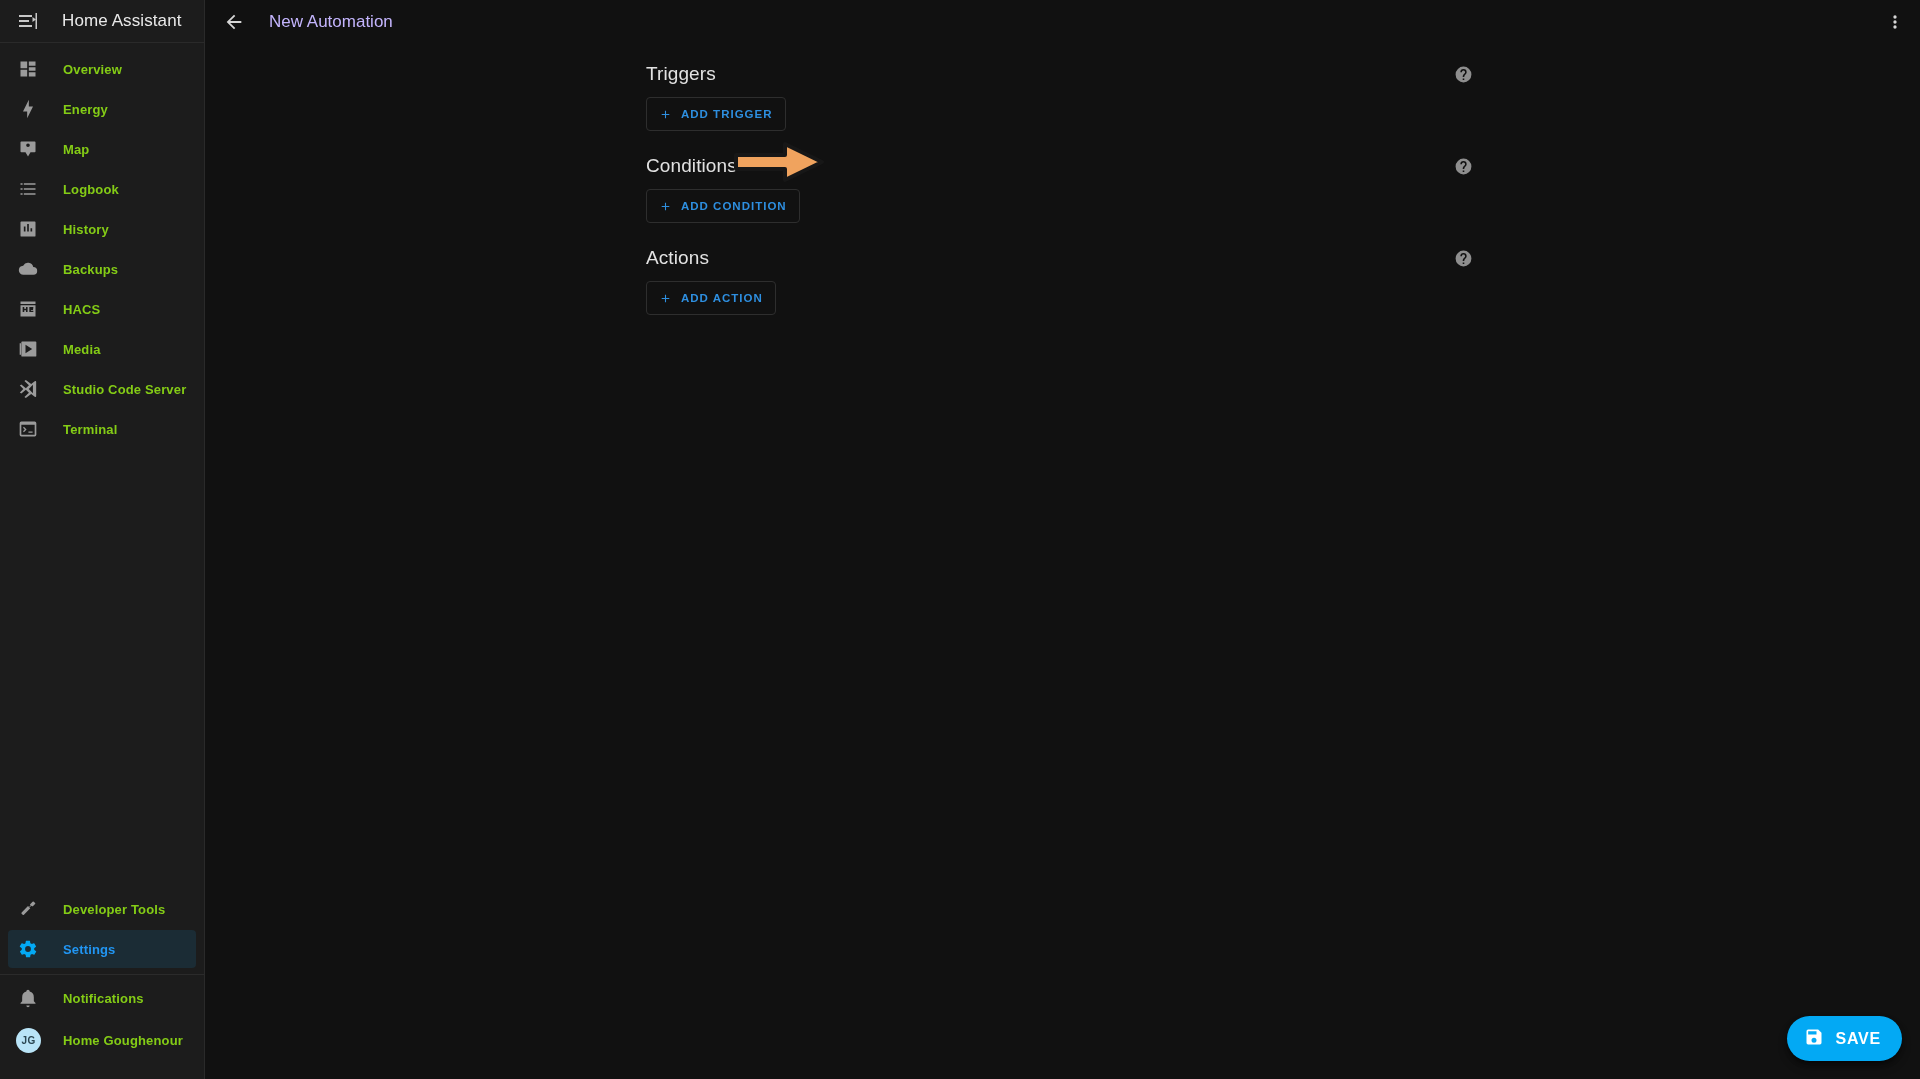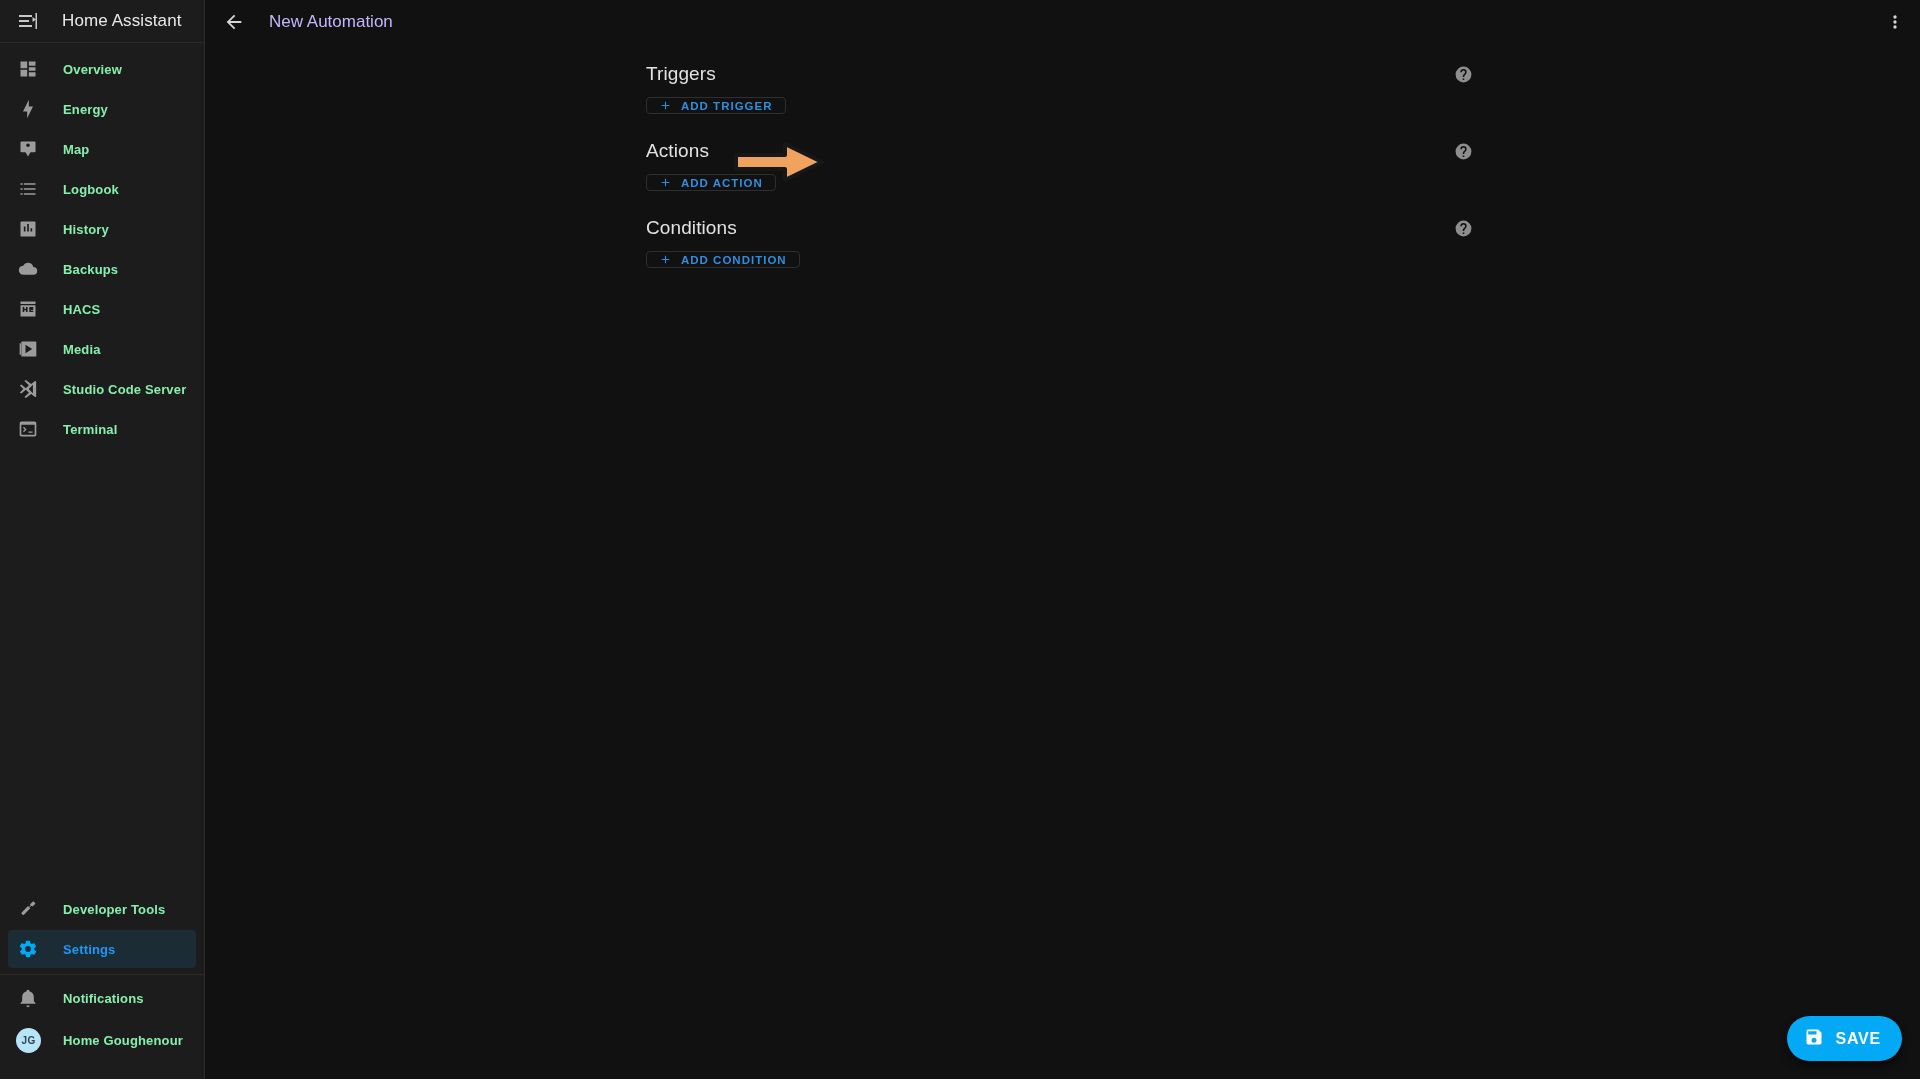--- a/index.html
+++ b/index.html
@@ -104,21 +104,21 @@
     align-items: center;
     justify-content: center;
     flex: 0 0 24px;
   }
   .nav-icon svg { fill: #9b9b9b; }
 
   .nav-label {
     margin-left: 23px;
     font-size: 13px;
     font-weight: 700;
-    color: #86efac;
+    color: #84cc16;
     letter-spacing: .15px;
     white-space: nowrap;
   }
 
   .avatar {
     width: 25px;
     height: 25px;
     border-radius: 50%;
     background: #b9e4f7;
     color: #2b4651;
@@ -216,21 +216,21 @@
     flex: 0 0 24px;
     margin-right: 1px;
   }
   .help-icon svg { fill: #8e8e8e; }
 
   .add-row { padding: 6px 0 18px 0; }
 
   .outlined-btn {
     display: inline-flex;
     align-items: center;
-    height: 17px;
+    height: 34px;
     padding: 0 12px;
     border: 1px solid #2e2e2e;
     border-radius: 4px;
     background: transparent;
     color: #2e8fe0;
     font-family: "Liberation Sans", sans-serif;
     font-size: 11.5px;
     font-weight: 700;
     letter-spacing: 1.0px;
     cursor: pointer;
@@ -464,60 +464,60 @@
                     <path d="M19 13h-6v6h-2v-6H5v-2h6V5h2v6h6v2Z"></path>
                   </svg>
               </span>
               <span>ADD TRIGGER</span>
             </button>
           </div>
         </div>
 
         <div class="section">
           <div class="section-head">
+            <span class="section-title">Conditions</span>
+            <span class="help-icon">
+              <svg width="19" height="19" viewBox="0 0 24 24">
+                  <path d="M12 2a10 10 0 1 0 0 20 10 10 0 0 0 0-20m1 17h-2v-2h2v2m2.1-7.7-.9.9c-.7.8-1.2 1.4-1.2 2.8h-2v-.5c0-1.1.4-2 1.2-2.8l1.2-1.3c.4-.3.6-.8.6-1.4a2 2 0 0 0-2-2 2 2 0 0 0-2 2H8a4 4 0 0 1 4-4 4 4 0 0 1 4 4c0 .9-.4 1.7-.9 2.3Z"></path>
+                </svg>
+            </span>
+          </div>
+          <div class="add-row">
+            <button class="outlined-btn">
+              <span class="plus">
+                <svg width="13" height="13" viewBox="0 0 24 24">
+                    <path d="M19 13h-6v6h-2v-6H5v-2h6V5h2v6h6v2Z"></path>
+                  </svg>
+              </span>
+              <span>ADD CONDITION</span>
+            </button>
+          </div>
+        </div>
+
+        <div class="section">
+          <div class="section-head">
             <span class="section-title">Actions</span>
             <span class="help-icon">
               <svg width="19" height="19" viewBox="0 0 24 24">
                   <path d="M12 2a10 10 0 1 0 0 20 10 10 0 0 0 0-20m1 17h-2v-2h2v2m2.1-7.7-.9.9c-.7.8-1.2 1.4-1.2 2.8h-2v-.5c0-1.1.4-2 1.2-2.8l1.2-1.3c.4-.3.6-.8.6-1.4a2 2 0 0 0-2-2 2 2 0 0 0-2 2H8a4 4 0 0 1 4-4 4 4 0 0 1 4 4c0 .9-.4 1.7-.9 2.3Z"></path>
                 </svg>
             </span>
           </div>
           <div class="add-row">
             <button class="outlined-btn">
               <span class="plus">
                 <svg width="13" height="13" viewBox="0 0 24 24">
                     <path d="M19 13h-6v6h-2v-6H5v-2h6V5h2v6h6v2Z"></path>
                   </svg>
               </span>
               <span>ADD ACTION</span>
             </button>
           </div>
         </div>
 
-        <div class="section">
-          <div class="section-head">
-            <span class="section-title">Conditions</span>
-            <span class="help-icon">
-              <svg width="19" height="19" viewBox="0 0 24 24">
-                  <path d="M12 2a10 10 0 1 0 0 20 10 10 0 0 0 0-20m1 17h-2v-2h2v2m2.1-7.7-.9.9c-.7.8-1.2 1.4-1.2 2.8h-2v-.5c0-1.1.4-2 1.2-2.8l1.2-1.3c.4-.3.6-.8.6-1.4a2 2 0 0 0-2-2 2 2 0 0 0-2 2H8a4 4 0 0 1 4-4 4 4 0 0 1 4 4c0 .9-.4 1.7-.9 2.3Z"></path>
-                </svg>
-            </span>
-          </div>
-          <div class="add-row">
-            <button class="outlined-btn">
-              <span class="plus">
-                <svg width="13" height="13" viewBox="0 0 24 24">
-                    <path d="M19 13h-6v6h-2v-6H5v-2h6V5h2v6h6v2Z"></path>
-                  </svg>
-              </span>
-              <span>ADD CONDITION</span>
-            </button>
-          </div>
-        </div>
-
       </div>
 
       <svg class="annot-arrow" viewBox="0 0 92 42">
         <path d="M3 14 H52 V3 L89 21 L52 39 V28 H3 Z" fill="#f0a35e" stroke="#171717" stroke-width="4" stroke-linejoin="round"></path>
       </svg>
 
       <button class="fab">
         <span>
           <svg width="20" height="20" viewBox="0 0 24 24">
               <path d="M15 9H5V5h10v4m-3 10a3 3 0 0 1-3-3 3 3 0 0 1 3-3 3 3 0 0 1 3 3 3 3 0 0 1-3 3m5-16H5a2 2 0 0 0-2 2v14a2 2 0 0 0 2 2h14a2 2 0 0 0 2-2V7l-4-4Z"></path>

